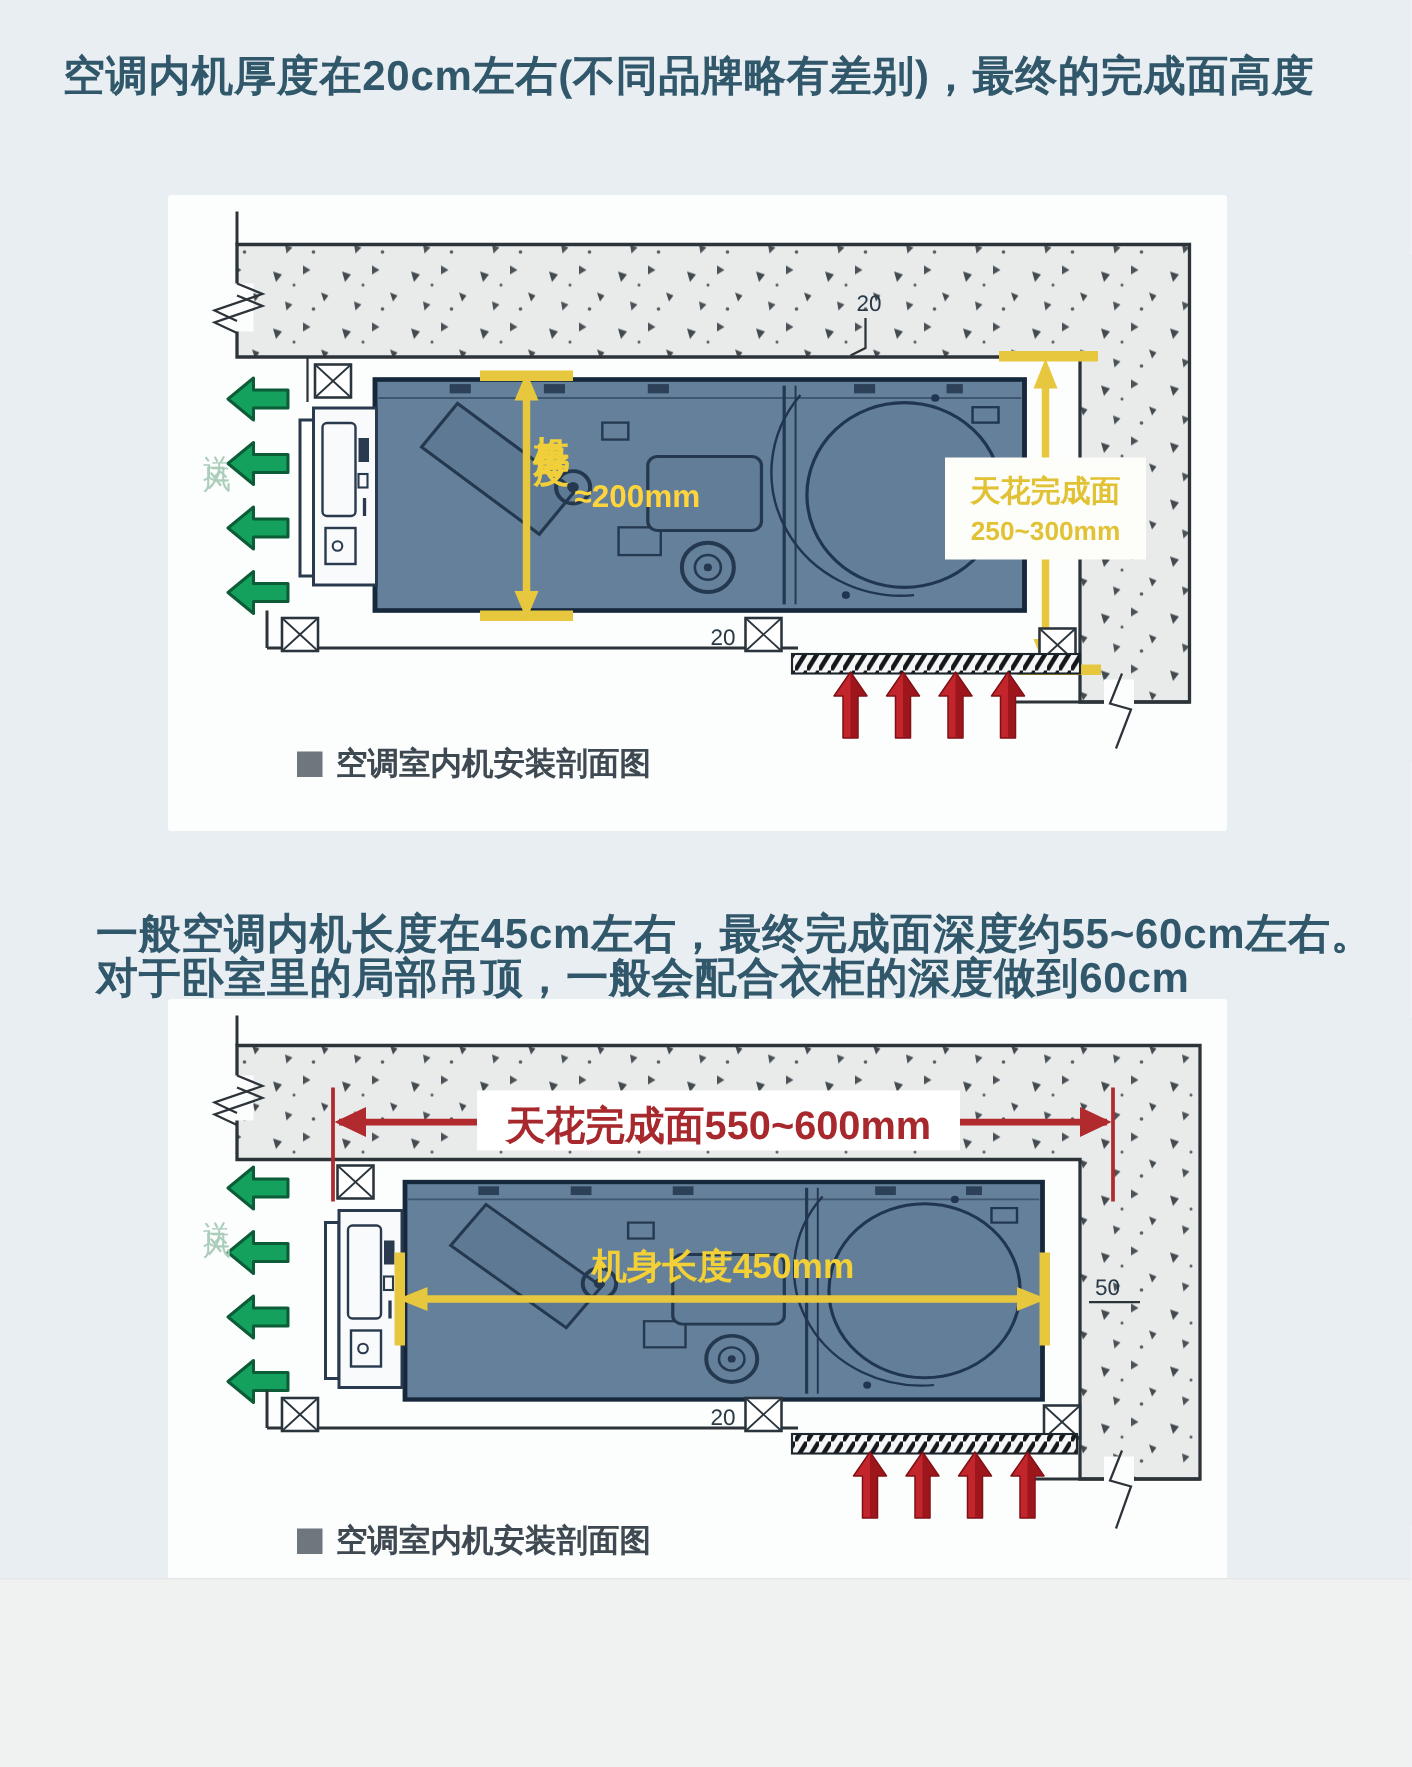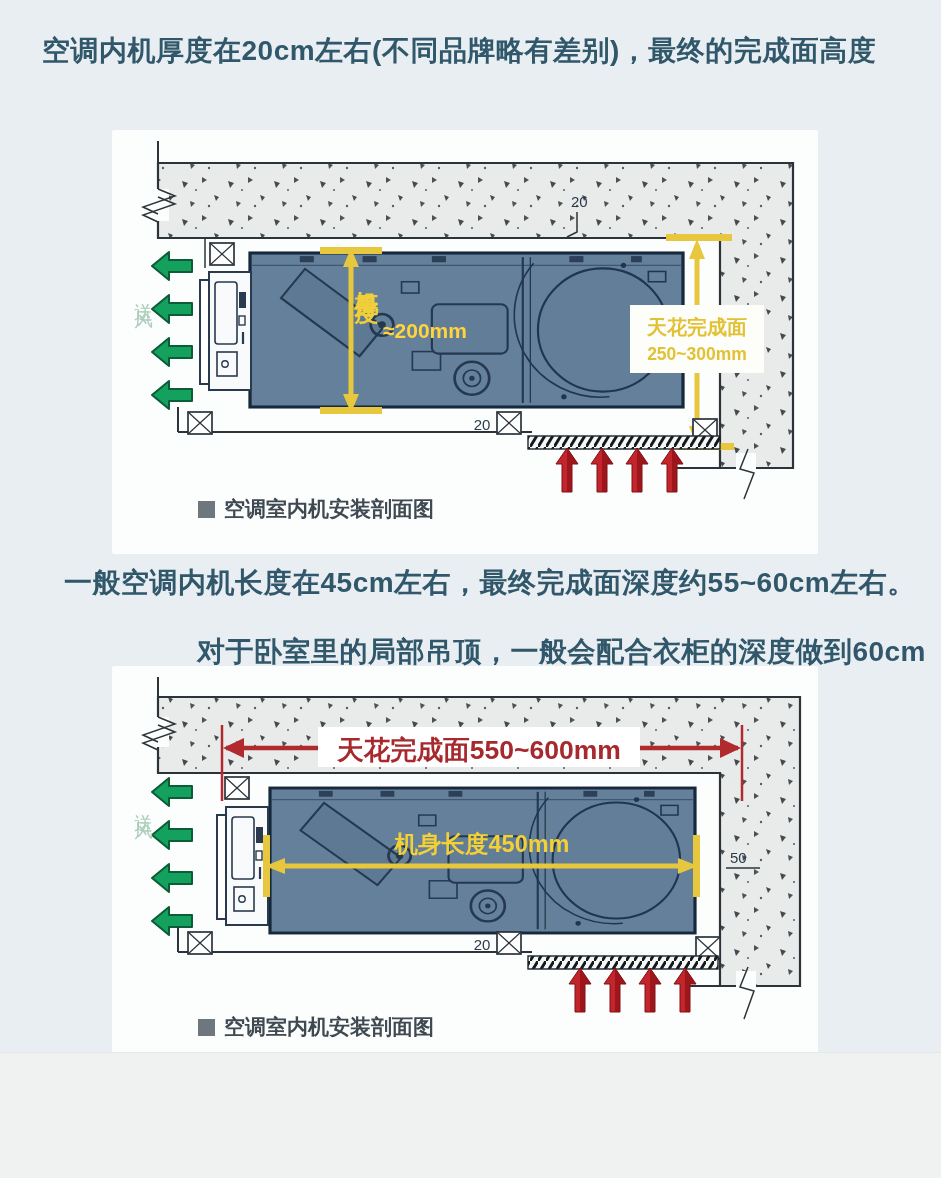--- a/index.html
+++ b/index.html
@@ -8,22 +8,22 @@
     background:#e9eef3;
     font-family:"Liberation Sans","DejaVu Sans",sans-serif;
   }
   .headline{
     position:absolute;left:42px;width:862px;
     font-size:28px;font-weight:700;color:#30576a;letter-spacing:.5px;
     white-space:nowrap;
   }
   .headline.l1{top:32px;}
   .headline.l2{top:89px;}
-  .headline.l3{top:564px;left:64px;}
-  .headline.l4{top:633px;left:64px;text-align:right;}
+  .headline.l3{top:604px;left:64px;}
+  .headline.l4{top:633px;left:64px;}
   .panel{
     position:absolute;left:112px;width:706px;background:#fcfdfd;border-radius:2px;
   }
   .panel.p1{top:130px;height:424px;}
   .panel.p2{top:666px;height:394px;}
   .dsvg{position:absolute;}
   .dsvg.d1{left:130px;top:135px;}
   .dsvg.d2{left:130px;top:675px;}
   .bottom-band{
     position:absolute;left:0;top:1052px;width:941px;height:126px;

